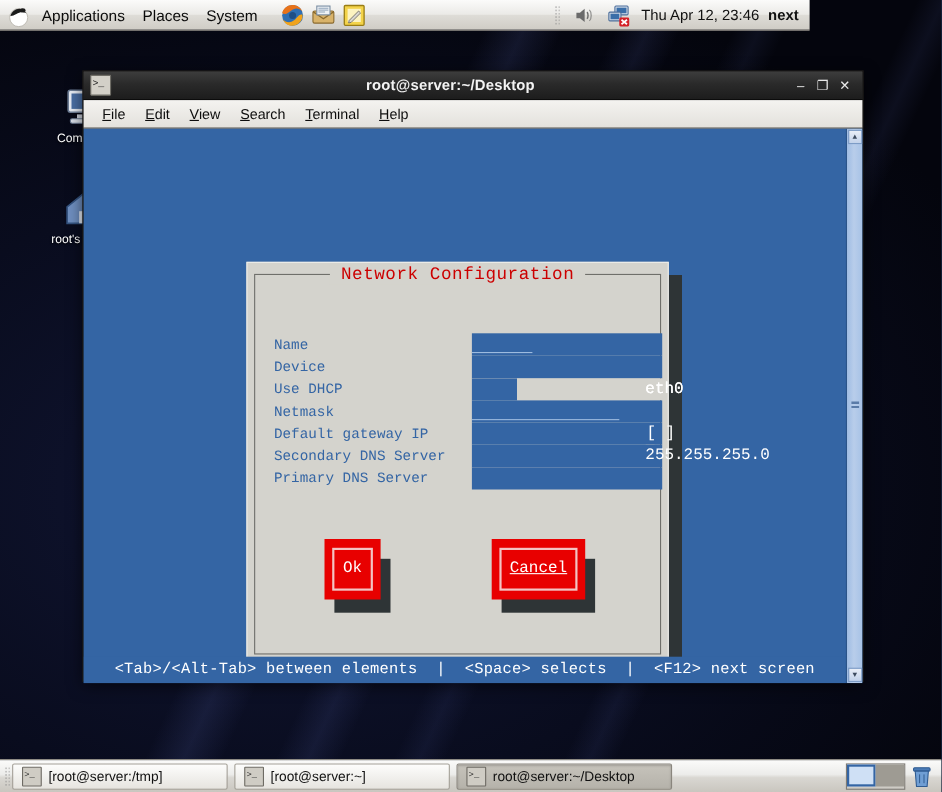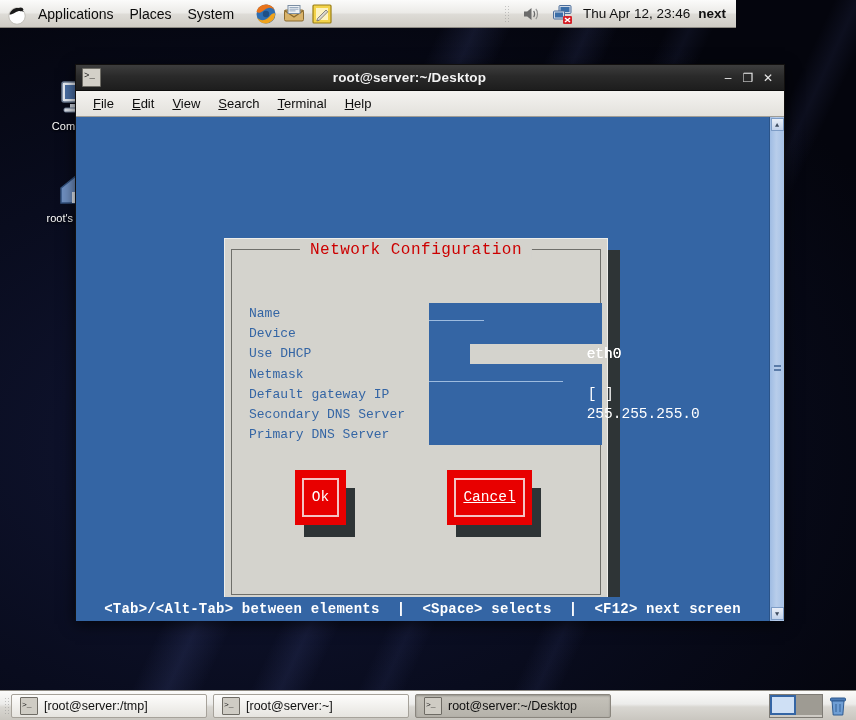--- a/index.html
+++ b/index.html
@@ -133,21 +133,21 @@
   }
   .form-value .txt{position:relative;z-index:2;margin-top:36px;}
   .form-value .uline{
     position:absolute;left:0;bottom:2px;height:1px;background:#9dbbdf;z-index:1;
   }
   .cursor-block{
     display:inline-block;width:8px;height:17px;background:#d4d3cd;vertical-align:-3px;
   }
 
   
-  #tui-buttons{position:absolute;left:0;right:0;top:220px;height:80px;}
+  #tui-buttons{position:absolute;left:0;right:0;top:240px;height:80px;}
   .tui-btn-wrap{position:absolute;top:0;}
   .tui-btn{
     position:relative;background:#e80000;
     border:0;box-sizing:border-box;
     font-family:"Liberation Mono","DejaVu Sans Mono",monospace;
     color:#ffffff;font-size:14.5px;
     display:flex;align-items:center;justify-content:center;
     z-index:2;
   }
   .tui-btn .inner-frame{
@@ -158,21 +158,21 @@
   .btn-shadow{
     position:absolute;background:#2e3436;z-index:1;
   }
 
   
   #tui-status{
     position:absolute;left:0;bottom:0;width:100%;height:24px;
     background:#3465a4;color:#ffffff;
     font-family:"Liberation Mono","DejaVu Sans Mono",monospace;
     font-size:14px;display:flex;align-items:center;justify-content:center;
-    letter-spacing:.2px;white-space:pre;font-weight:bold;
+    letter-spacing:.2px;white-space:pre;
   }
 
   
   #taskbar{
     position:absolute;left:0;bottom:0;width:856px;height:30px;
     background:linear-gradient(to bottom,#fbfbfa 0%,#ececea 45%,#d9d7d2 55%,#c9c6bf 100%);
     border-top:1px solid #8e8b84;
     display:flex;align-items:center;box-sizing:border-box;padding:0 4px;
     font-size:12.5px;color:#111;
   }

